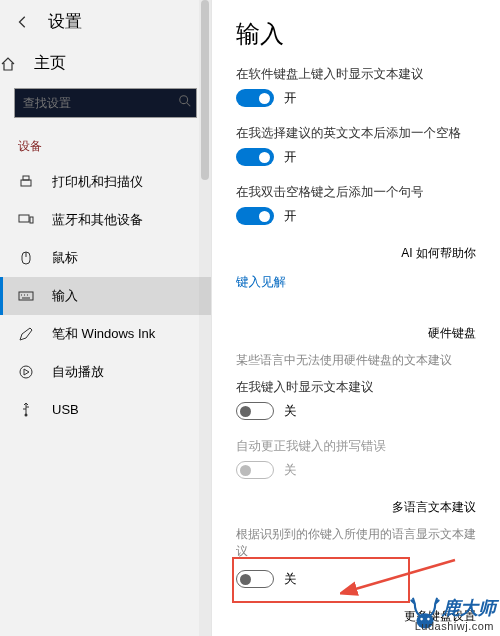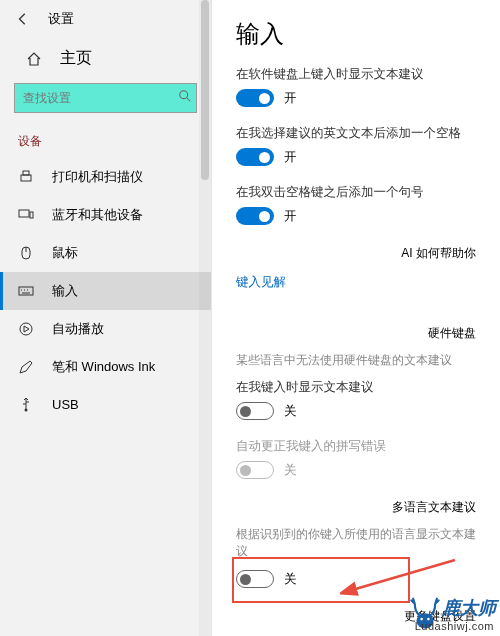--- a/index.html
+++ b/index.html
@@ -2,23 +2,23 @@
 <html><head>
   <meta charset="utf-8">
   <style>
     * { margin: 0; padding: 0; box-sizing: border-box; font-family: "Microsoft YaHei", "Segoe UI", sans-serif; }
     body { width: 500px; height: 636px; background: #fff; display: flex; overflow: hidden; position: relative; }
     .sidebar { width: 212px; background: #f2f2f2; padding: 0; border-right: 1px solid #e5e5e5; position: relative; }
     .sidebar-scroll { position: absolute; right: 0; top: 0; bottom: 0; width: 12px; background: rgba(0,0,0,0.03); }
     .sidebar-scroll-thumb { position: absolute; right: 2px; top: 0; width: 8px; height: 180px; background: rgba(0,0,0,0.15); border-radius: 4px; }
     .header-row { display: flex; align-items: center; padding: 10px 14px; gap: 16px; }
     .icon-btn { width: 18px; height: 18px; display: inline-flex; align-items: center; justify-content: center; }
-    .title { font-size: 13px; }
-    .home-row { display: flex; align-items: center; padding: 10px 26px; gap: 18px; }
-    .search-box { margin: 4px 14px 14px 14px; border: 1px solid #999; background: #5eead4; display: flex; align-items: center; padding: 5px 8px; }
+    .title { font-size: 17px; }
+    .home-row { display: flex; align-items: center; padding: 10px 0; gap: 18px; }
+    .search-box { margin: 4px 14px 14px 14px; border: 1px solid #999; background: #0f172a; display: flex; align-items: center; padding: 5px 8px; }
     .search-input { border: none; outline: none; flex: 1; font-size: 12px; color: #666; background: transparent; }
     .section-label { font-size: 12px; padding: 6px 18px 8px; color: #7f1d1d; }
     .nav-item { display: flex; align-items: center; padding: 10px 18px; gap: 18px; font-size: 13px; cursor: pointer; position: relative; }
     .nav-item.active { background: #d8d8d8; }
     .nav-item.active::before { content: ""; position: absolute; left: 0; top: 0; bottom: 0; width: 3px; background: #0078d4; }
     .nav-icon { width: 16px; height: 16px; display: inline-flex; align-items: center; justify-content: center; color: #333; }
     .main { flex: 1; padding: 18px 24px; overflow-y: auto; position: relative; }
     .page-title { font-size: 24px; font-weight: 400; margin-bottom: 16px; }
     .setting-label { font-size: 12.5px; color: #333; margin-bottom: 6px; margin-top: 4px; }
     .setting-label.disabled { color: #999; }
@@ -111,33 +111,33 @@
           <line x1="6" y1="7" x2="7" y2="7" stroke="#333"></line>
           <line x1="9" y1="7" x2="10" y2="7" stroke="#333"></line>
           <line x1="4" y1="10" x2="12" y2="10" stroke="#333"></line>
         </svg>
       </span>
     <span>输入</span>
   </div>
   <div class="nav-item">
     <span class="nav-icon">
         <svg width="16" height="16" viewBox="0 0 16 16">
+          <path d="M2 14 L4 8 L12 2 L14 4 L8 12 Z" stroke="#333" fill="none"></path>
+        </svg>
+      </span>
+    <span>笔和 Windows Ink</span>
+  </div>
+  <div class="nav-item">
+    <span class="nav-icon">
+        <svg width="16" height="16" viewBox="0 0 16 16">
           <circle cx="8" cy="8" r="6" stroke="#333" fill="none"></circle>
           <path d="M6 5 L11 8 L6 11 Z" stroke="#333" fill="none"></path>
         </svg>
       </span>
     <span>自动播放</span>
-  </div>
-  <div class="nav-item">
-    <span class="nav-icon">
-        <svg width="16" height="16" viewBox="0 0 16 16">
-          <path d="M2 14 L4 8 L12 2 L14 4 L8 12 Z" stroke="#333" fill="none"></path>
-        </svg>
-      </span>
-    <span>笔和 Windows Ink</span>
   </div>
   <div class="nav-item">
     <span class="nav-icon">
         <svg width="16" height="16" viewBox="0 0 16 16">
           <path d="M8 14 V2 M8 2 L6 4 M8 2 L10 4 M5 8 H8 M11 6 H8" stroke="#333" fill="none"></path>
           <circle cx="8" cy="14" r="1.5" fill="#333"></circle>
         </svg>
       </span>
     <span>USB</span>
   </div>

